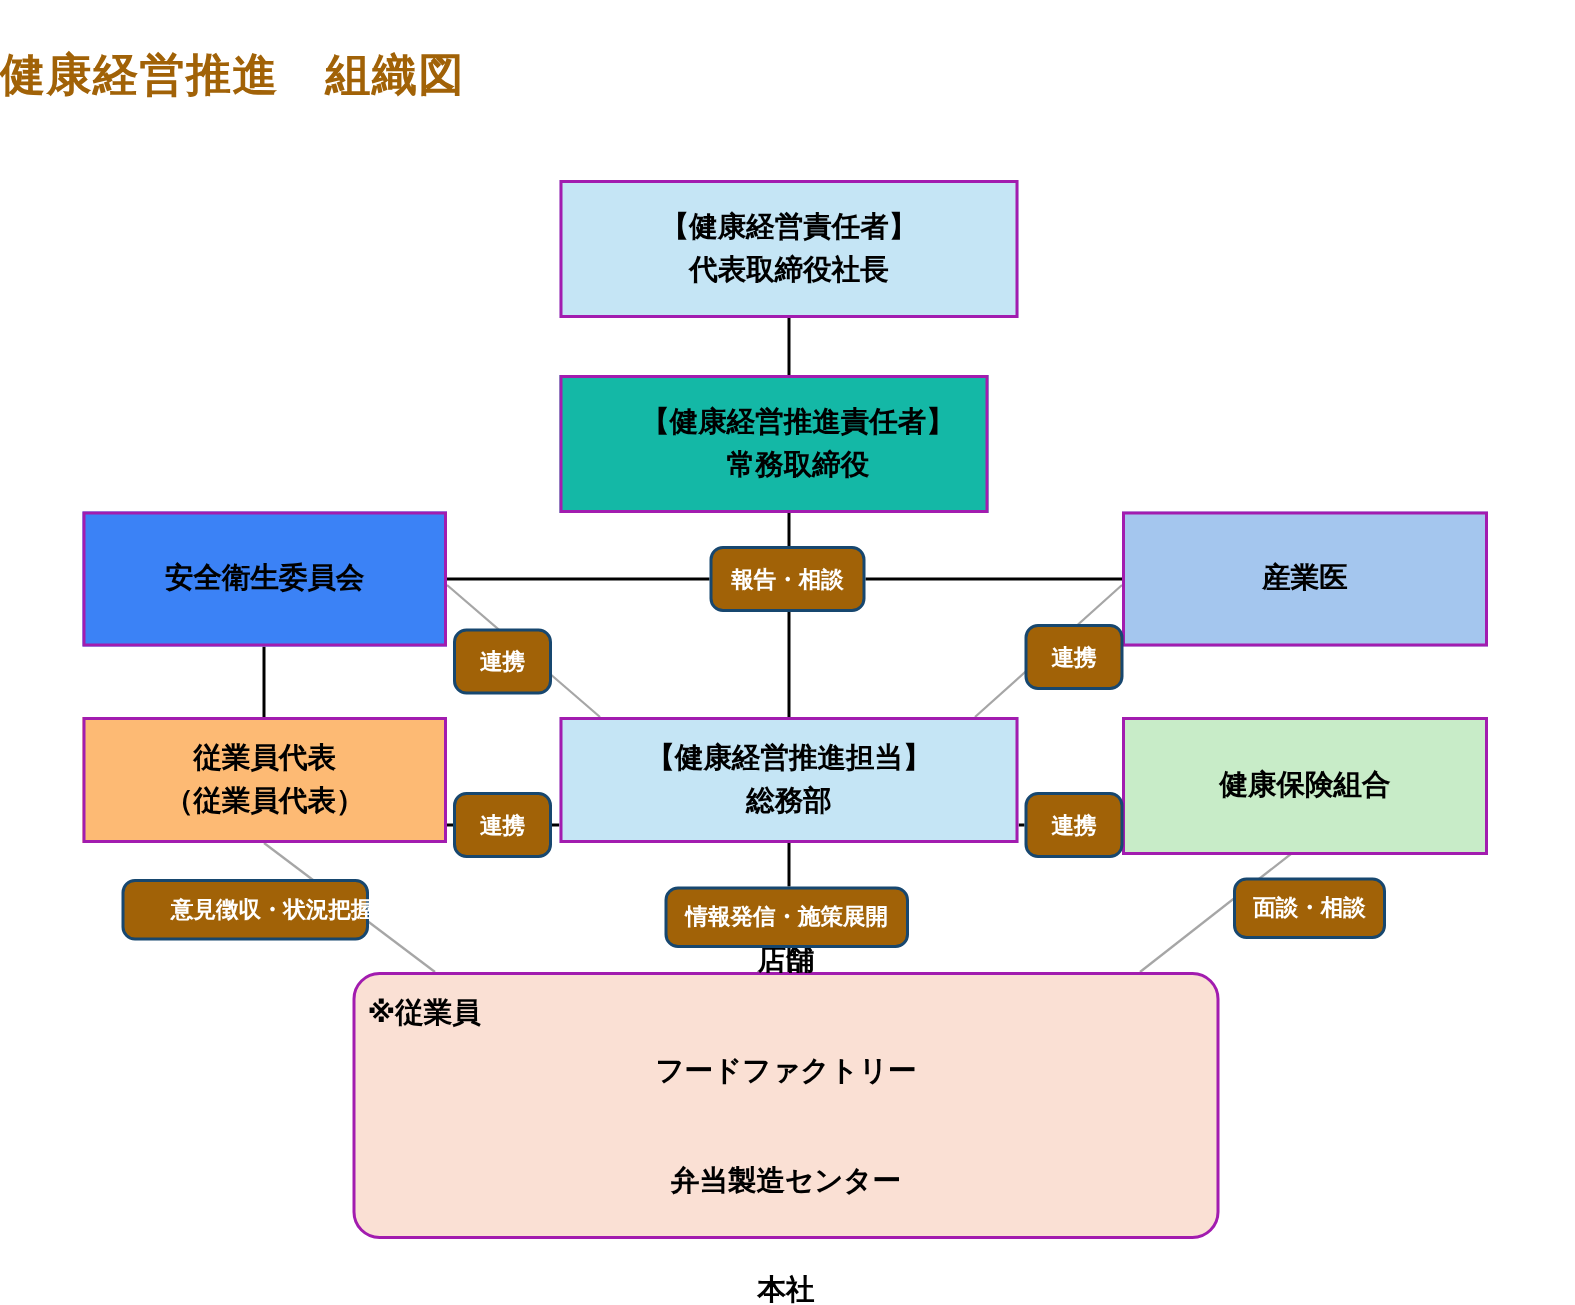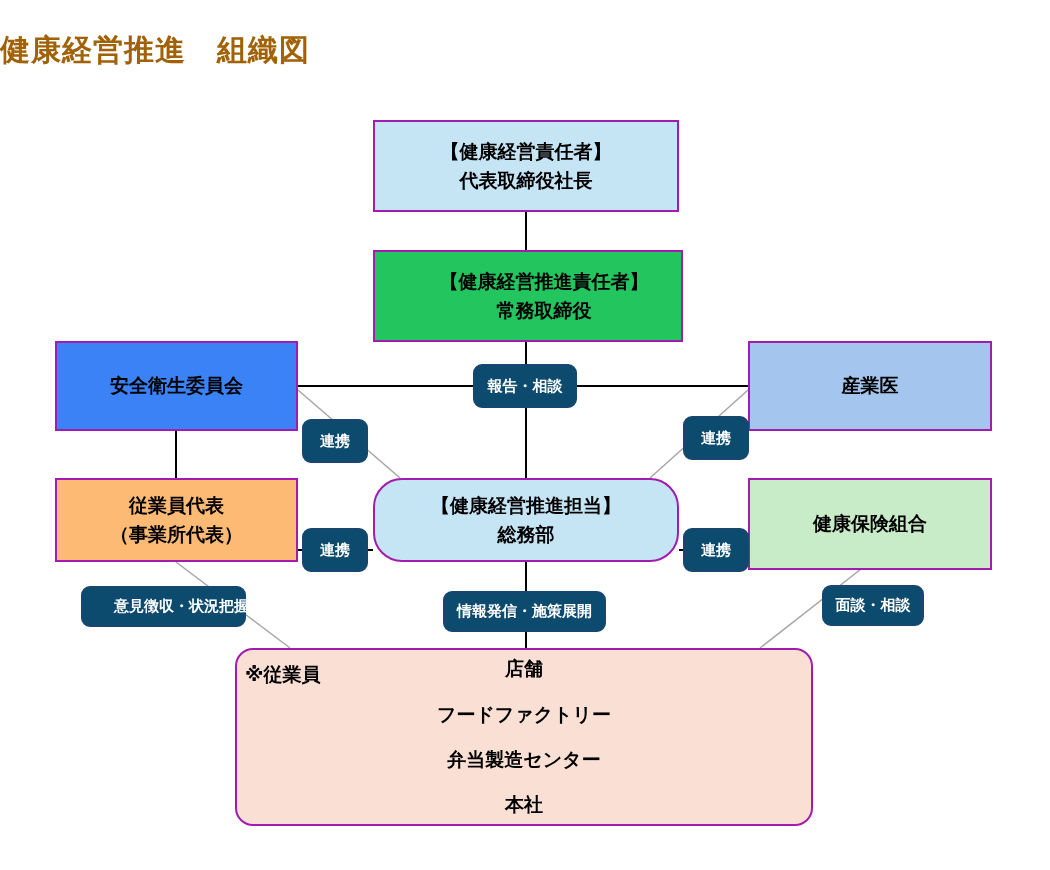--- a/index.html
+++ b/index.html
@@ -50,39 +50,39 @@
     text-align: left;
     font-size: 30px;
     font-weight: bold;
     color: #a16207;
     letter-spacing: 1px;
     z-index: 2;
   }
   .badge {
     position: absolute;
     box-sizing: border-box;
-    background: #0c4a6e;
+    background: #a16207;
     border: 2px solid #17476f;
     border-radius: 9px;
     color: #ffffff;
     font-size: 15px;
     font-weight: bold;
     display: flex;
     align-items: center;
     justify-content: center;
     white-space: nowrap;
     z-index: 3;
   }
   
   #node-ceo      { left: 373px; top: 120px; width: 306px; height: 92px; font-size: 19px; background: #c5e5f5; }
-  #node-exec     { left: 373px; top: 250px; width: 310px; height: 92px; font-size: 19px; background: #22c55e; padding-left: 32px; }
+  #node-exec     { left: 373px; top: 250px; width: 286px; height: 92px; font-size: 19px; background: #14b8a6; padding-left: 32px; }
   #node-safety   { left: 55px;  top: 341px; width: 243px; height: 90px; font-size: 19px; background: #3b82f6; }
   #node-doctor   { left: 748px; top: 341px; width: 244px; height: 90px; font-size: 19px; background: #a4c6ee; }
   #node-emprep   { left: 55px;  top: 478px; width: 243px; height: 84px; font-size: 19px; background: #fdba74; }
-  #node-general  { left: 373px; top: 478px; width: 306px; height: 84px; font-size: 19px; background: #c5e5f5; border-radius: 29px; }
+  #node-general  { left: 373px; top: 478px; width: 306px; height: 84px; font-size: 19px; background: #c5e5f5; }
   #node-kenpo    { left: 748px; top: 478px; width: 244px; height: 92px; font-size: 19px; background: #c8ecc8; }
   #node-employees{ left: 235px; top: 648px; width: 578px; height: 178px; background: #fae0d4;
                    display: block; padding: 0; border-radius: 18px; }
   #node-employees .emp-note {
     position: absolute;
     left: 8px;
     top: 12px;
     font-size: 19px;
     font-weight: bold;
     white-space: nowrap;
@@ -92,20 +92,21 @@
     left: 0; top: 0; right: 0; bottom: 0;
     display: flex;
     flex-direction: column;
     align-items: center;
     justify-content: center;
     gap: 16px;
   }
   #node-employees .emp-list .line {
     font-size: 19px;
     font-weight: bold;
+    margin-top: 28px;
   }
   
   #badge-report   { left: 473px; top: 364px; width: 104px; height: 44px; }
   #badge-link-1   { left: 302px; top: 419px; width: 66px;  height: 44px; }
   #badge-link-2   { left: 683px; top: 416px; width: 66px;  height: 44px; }
   #badge-link-3   { left: 302px; top: 528px; width: 66px;  height: 44px; }
   #badge-link-4   { left: 683px; top: 528px; width: 66px;  height: 44px; }
   #badge-opinion  { left: 81px;  top: 586px; width: 165px; height: 41px; padding-left: 36px; }
   #badge-info     { left: 443px; top: 591px; width: 163px; height: 41px; }
   #badge-meeting  { left: 822px; top: 585px; width: 102px; height: 41px; }
@@ -160,21 +161,21 @@
   <div class="node" id="node-safety">
     <div class="line">安全衛生委員会</div>
   </div>
 
   <div class="node" id="node-doctor">
     <div class="line">産業医</div>
   </div>
 
   <div class="node" id="node-emprep">
     <div class="line">従業員代表</div>
-    <div class="line">（事業所代表）</div>
+    <div class="line">（従業員代表）</div>
   </div>
 
   <div class="node" id="node-general">
     <div class="line">【健康経営推進担当】</div>
     <div class="line">総務部</div>
   </div>
 
   <div class="node" id="node-kenpo">
     <div class="line">健康保険組合</div>
   </div>

